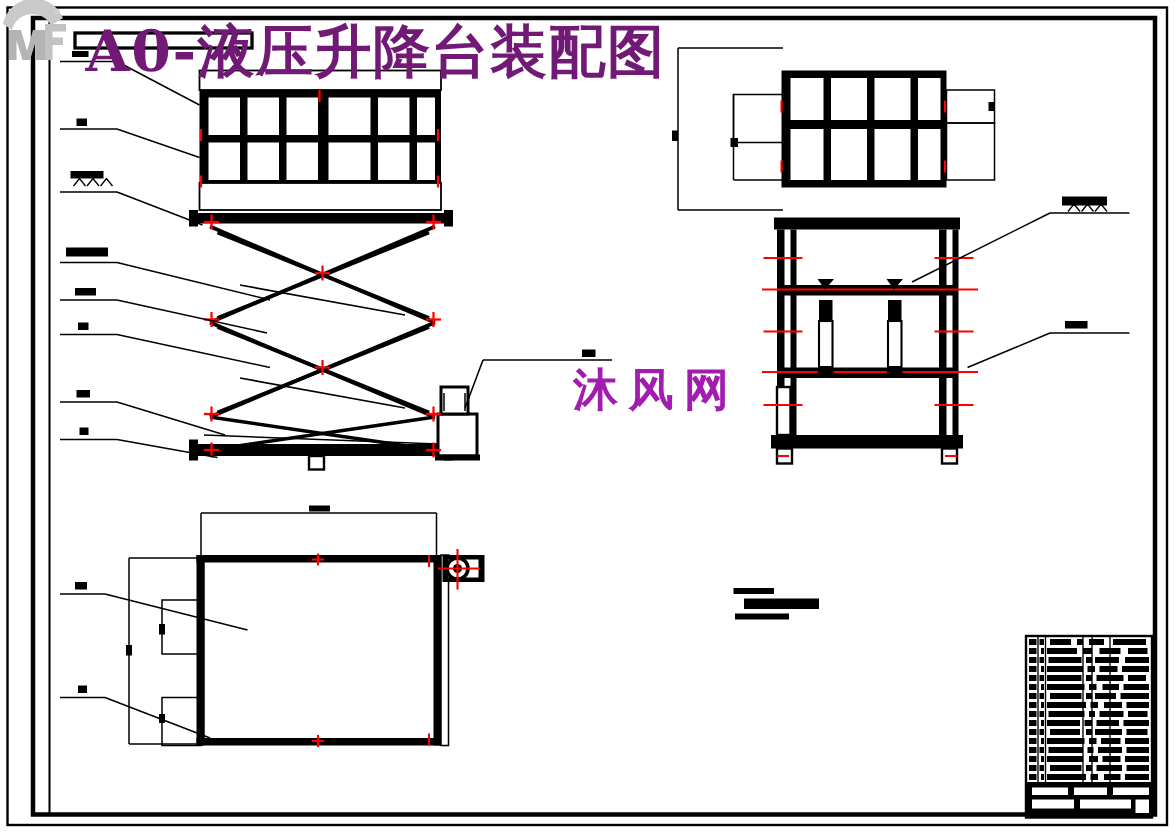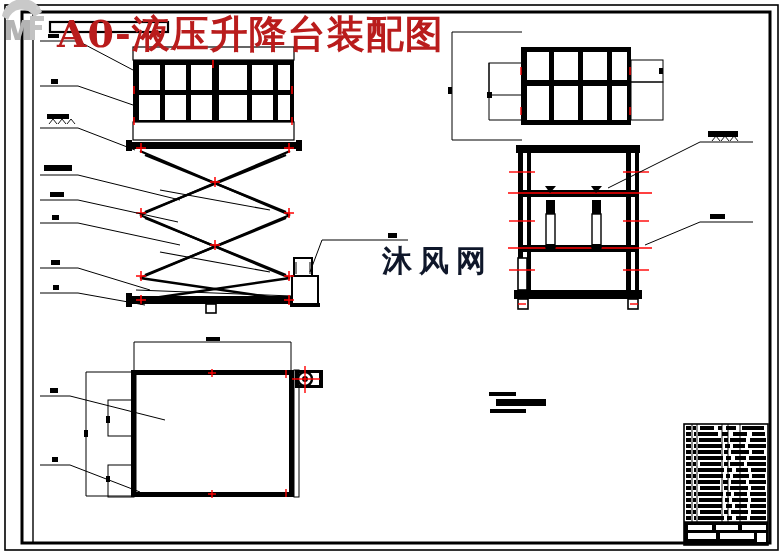--- a/index.html
+++ b/index.html
@@ -3,25 +3,25 @@
 <meta charset="utf-8">
 <style>
   html,body{margin:0;padding:0;background:#ffffff;}
   body{width:783px;height:555px;overflow:hidden;
        font-family:"Liberation Sans","DejaVu Sans",sans-serif;}
   #sheet{position:relative;width:783px;height:555px;background:#fff;}
   #sheet svg{position:absolute;left:0;top:0;}
   .wm{position:absolute;pointer-events:none;user-select:none;}
   #wm-logo{left:330px;top:247px;width:46px;height:46px;}
   #wm-cn{position:absolute;left:382px;top:246px;font-size:30px;line-height:30px;
-         letter-spacing:7px;color:#0f172a;font-family:"DejaVu Sans",sans-serif;font-weight:bold;text-align:center;}
+         letter-spacing:7px;color:#a21caf;font-family:"DejaVu Sans",sans-serif;font-weight:bold;text-align:center;}
   #wm-url{position:absolute;left:380px;top:283px;font-size:14px;line-height:14px;
           letter-spacing:1.2px;color:#b8b8b8;font-family:"DejaVu Sans",sans-serif;}
   #title-text{position:absolute;left:57px;top:14px;font-size:38px;line-height:40px;
-              color:#b91c1c;font-family:"DejaVu Serif","Liberation Serif",serif;
+              color:#701a75;font-family:"DejaVu Serif","Liberation Serif",serif;
               font-weight:bold;white-space:nowrap;letter-spacing:1px;}
 </style>
 </head>
 <body>
 
 <div id="sheet">
 
   <svg width="783" height="555" viewBox="0 0 783 555">
 
     <g>

